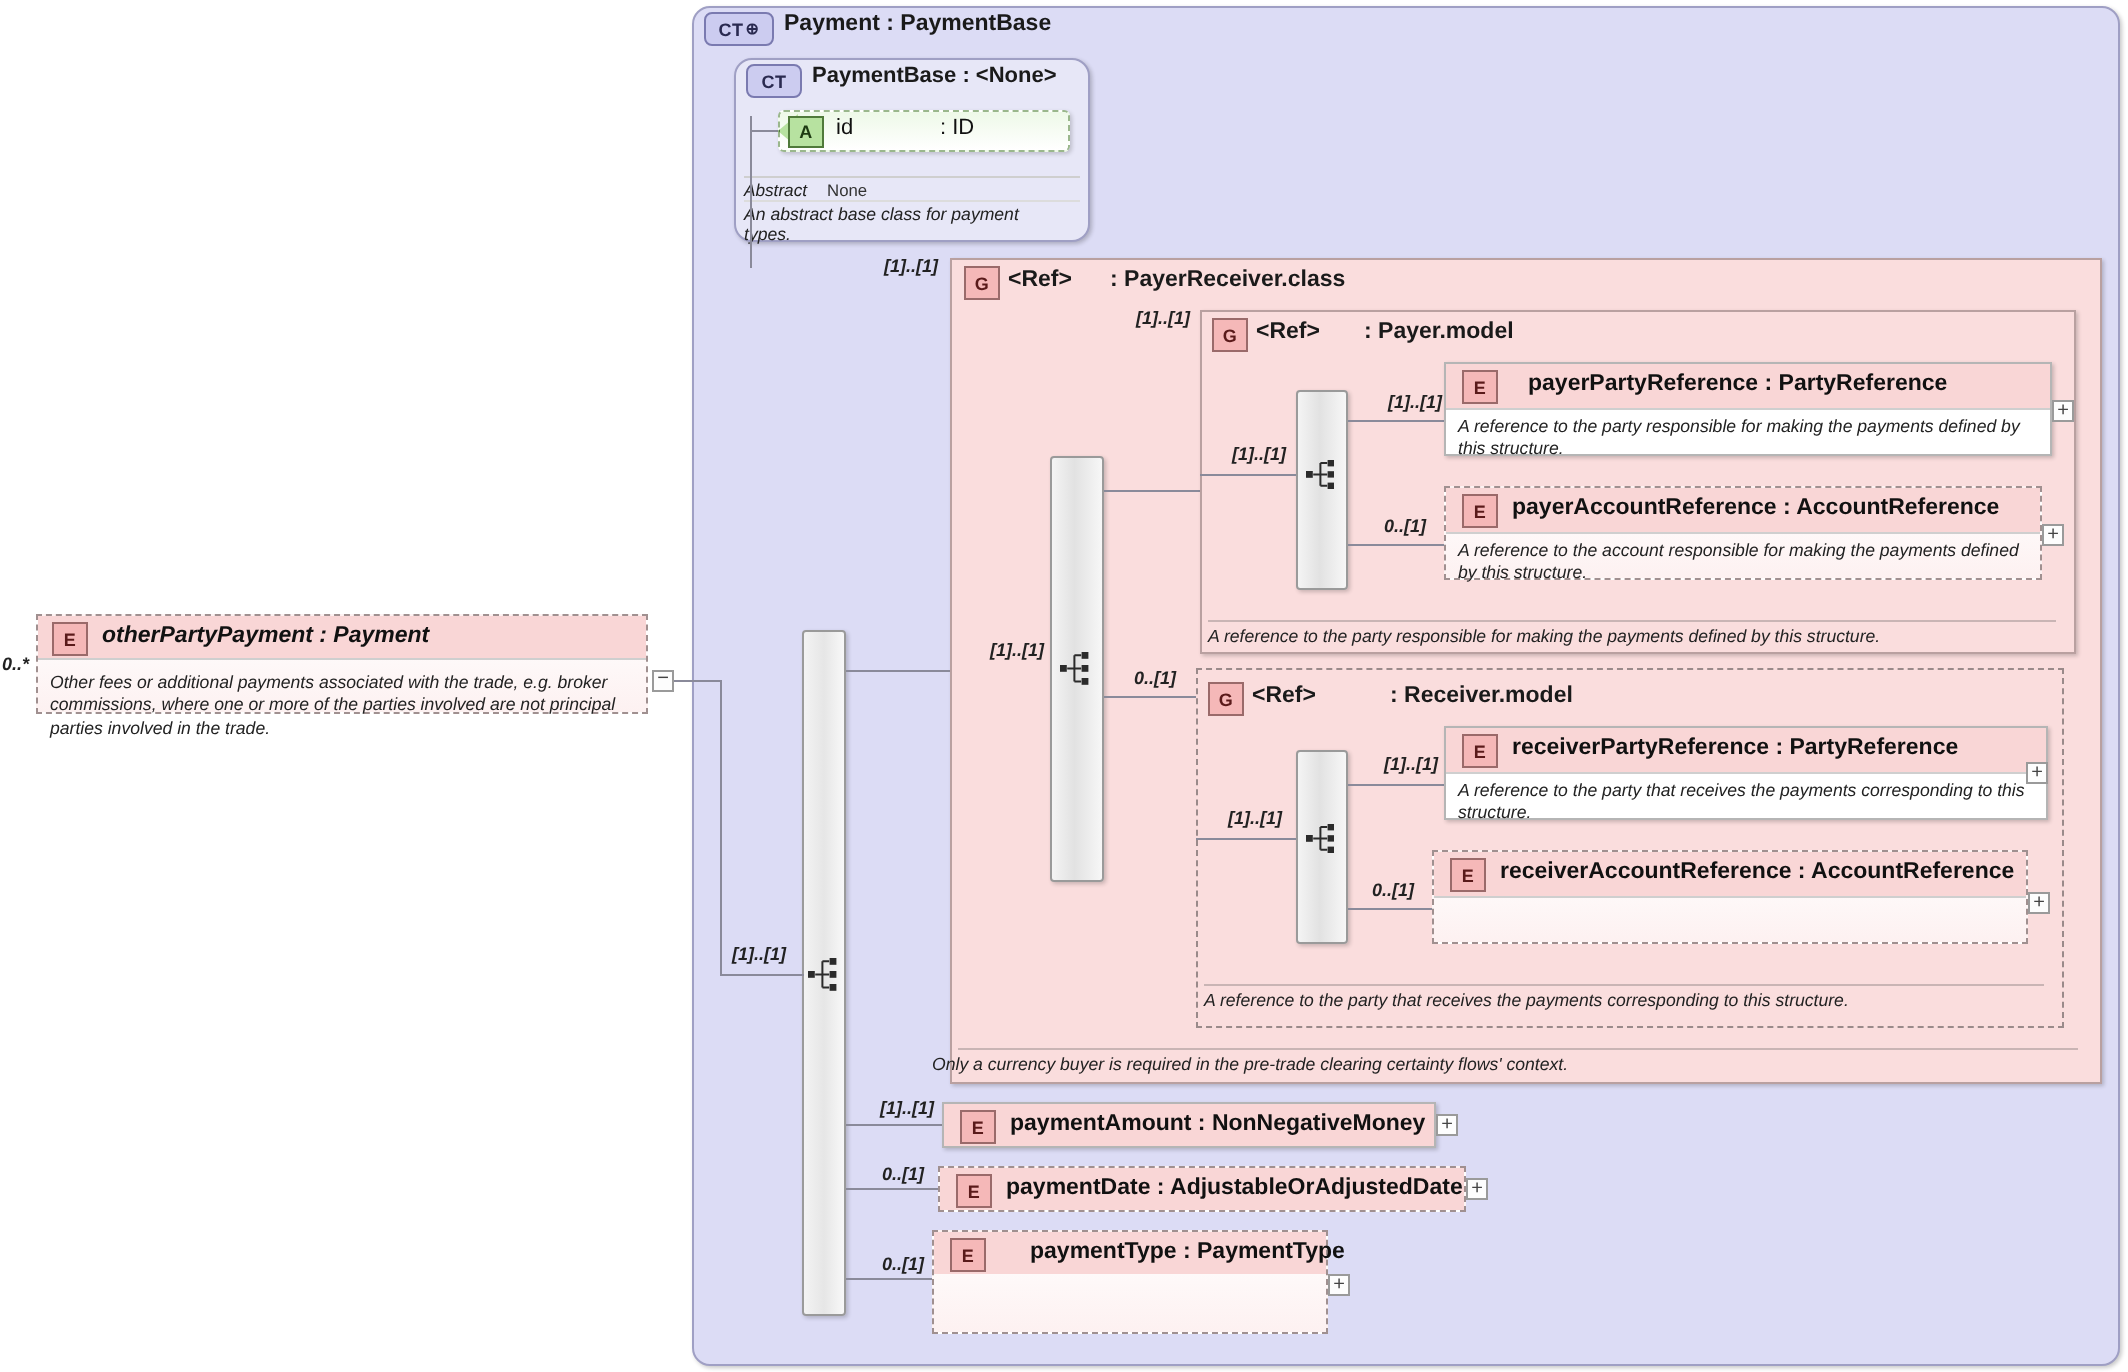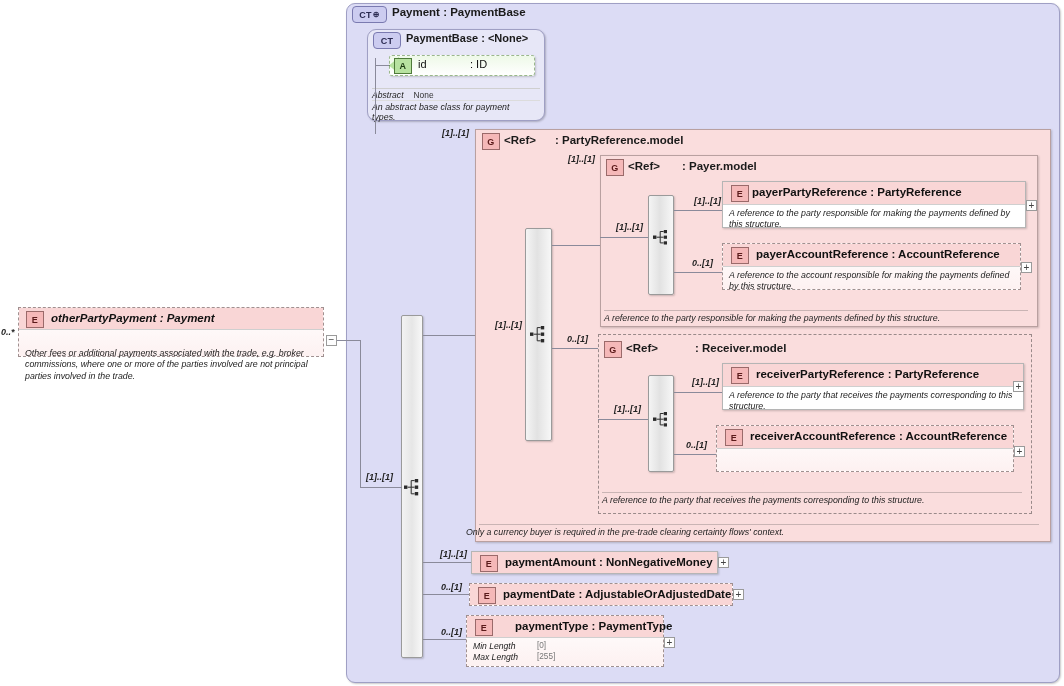--- a/index.html
+++ b/index.html
@@ -208,34 +208,34 @@
   <div class="abs vline" style="left:360px;top:340px;height:148px;"></div>
   <div class="abs hline" style="left:326px;top:340px;width:35px;"></div>
 
   <div class="abs node-dashed" style="left:18px;top:307px;width:306px;height:50px;">
     <div class="node-hdr dashbg" style="height:21px;border-bottom:1px solid #cfcfcf;">
       <div class="badge badge-e" style="left:7px;top:3px;">
         <span>E</span>
       </div>
       <span class="node-label" style="position:absolute;left:32px;top:4px;font-style:italic;">otherPartyPayment : Payment</span>
     </div>
-    <div class="node-body" style="border-top:none;padding-top:18px;">Other fees or additional payments associated with the trade, e.g. broker commissions, where one or more of the parties involved are not principal parties involved in the trade.</div>
+    <div class="node-body" style="border-top:none;padding-top:6px;">Other fees or additional payments associated with the trade, e.g. broker commissions, where one or more of the parties involved are not principal parties involved in the trade.</div>
   </div>
   <div class="card" style="left:1px;top:327px;">0..*</div>
 
   <div class="abs expbox" style="left:326px;top:335px;">
     <span style="margin-top:-2px;">−</span>
   </div>
 
   <div class="abs grp-solid" style="left:475px;top:129px;width:576px;height:413px;"></div>
   <div class="badge badge-g" style="left:482px;top:133px;">
     <span>G</span>
   </div>
   <div class="hdr-title" style="left:504px;top:134px;font-weight:bold;">&lt;Ref&gt;</div>
-  <div class="hdr-title" style="left:555px;top:134px;">: PartyReference.model</div>
+  <div class="hdr-title" style="left:555px;top:134px;">: PayerReceiver.class</div>
   <div class="card" style="left:442px;top:128px;">[1]..[1]</div>
 
   <div class="abs hline" style="left:423px;top:335px;width:52px;"></div>
 
   <div class="abs grp-footline" style="left:479px;top:524px;width:560px;"></div>
   <div class="grp-foot" style="left:466px;top:527px;">Only a currency buyer is required in the pre-trade clearing certainty flows' context.</div>
 
   <div class="abs seqcol" style="left:525px;top:228px;width:27px;height:213px;border-radius:2px;"></div>
   <svg class="abs" style="left:530px;top:325px;width:17px;height:18px;" viewBox="0 0 17 18">
     <rect x="0" y="7.5" width="3.4" height="3.4" fill="#2b2b2b"></rect>
@@ -272,21 +272,21 @@
   <div class="abs hline" style="left:600px;top:237px;width:48px;"></div>
 
   <div class="abs hline" style="left:674px;top:210px;width:48px;"></div>
   <div class="abs hline" style="left:674px;top:272px;width:48px;"></div>
 
   <div class="abs node" style="left:722px;top:181px;width:304px;height:47px;">
     <div class="node-hdr">
       <div class="badge badge-e" style="left:8px;top:3px;">
         <span>E</span>
       </div>
-      <span class="node-label" style="position:absolute;left:29px;top:4px;text-align:right;">payerPartyReference : PartyReference</span>
+      <span class="node-label" style="position:absolute;left:41px;top:4px;text-align:right;">payerPartyReference : PartyReference</span>
     </div>
     <div class="node-body">A reference to the party responsible for making the payments defined by this structure.</div>
   </div>
   <div class="card" style="left:694px;top:196px;">[1]..[1]</div>
   <div class="abs expbox" style="left:1026px;top:200px;">
     <span style="margin-top:-1px;">+</span>
   </div>
 
   <div class="abs node-dashed" style="left:722px;top:243px;width:299px;height:47px;">
     <div class="node-hdr dashbg" style="border-bottom:1px solid #cfcfcf;">
@@ -384,29 +384,19 @@
     <span style="margin-top:-1px;">+</span>
   </div>
 
   <div class="abs node-dashed" style="left:466px;top:615px;width:198px;height:52px;">
     <div class="node-hdr dashbg" style="height:21px;">
       <div class="badge badge-e" style="left:8px;top:3px;">
         <span>E</span>
       </div>
       <span class="node-label" style="position:absolute;left:48px;top:4px;">paymentType : PaymentType</span>
     </div>
-    <div class="proptable">
-      <div class="proprow">
-        <span class="propname">Min Length</span>
-        <span class="propval">[0]</span>
-      </div>
-      <div class="proprow">
-        <span class="propname">Max Length</span>
-        <span class="propval">[255]</span>
-      </div>
-    </div>
   </div>
   <div class="card" style="left:441px;top:627px;">0..[1]</div>
   <div class="abs expbox" style="left:664px;top:637px;">
     <span style="margin-top:-1px;">+</span>
   </div>
 
 </div>
 
 </body></html>

